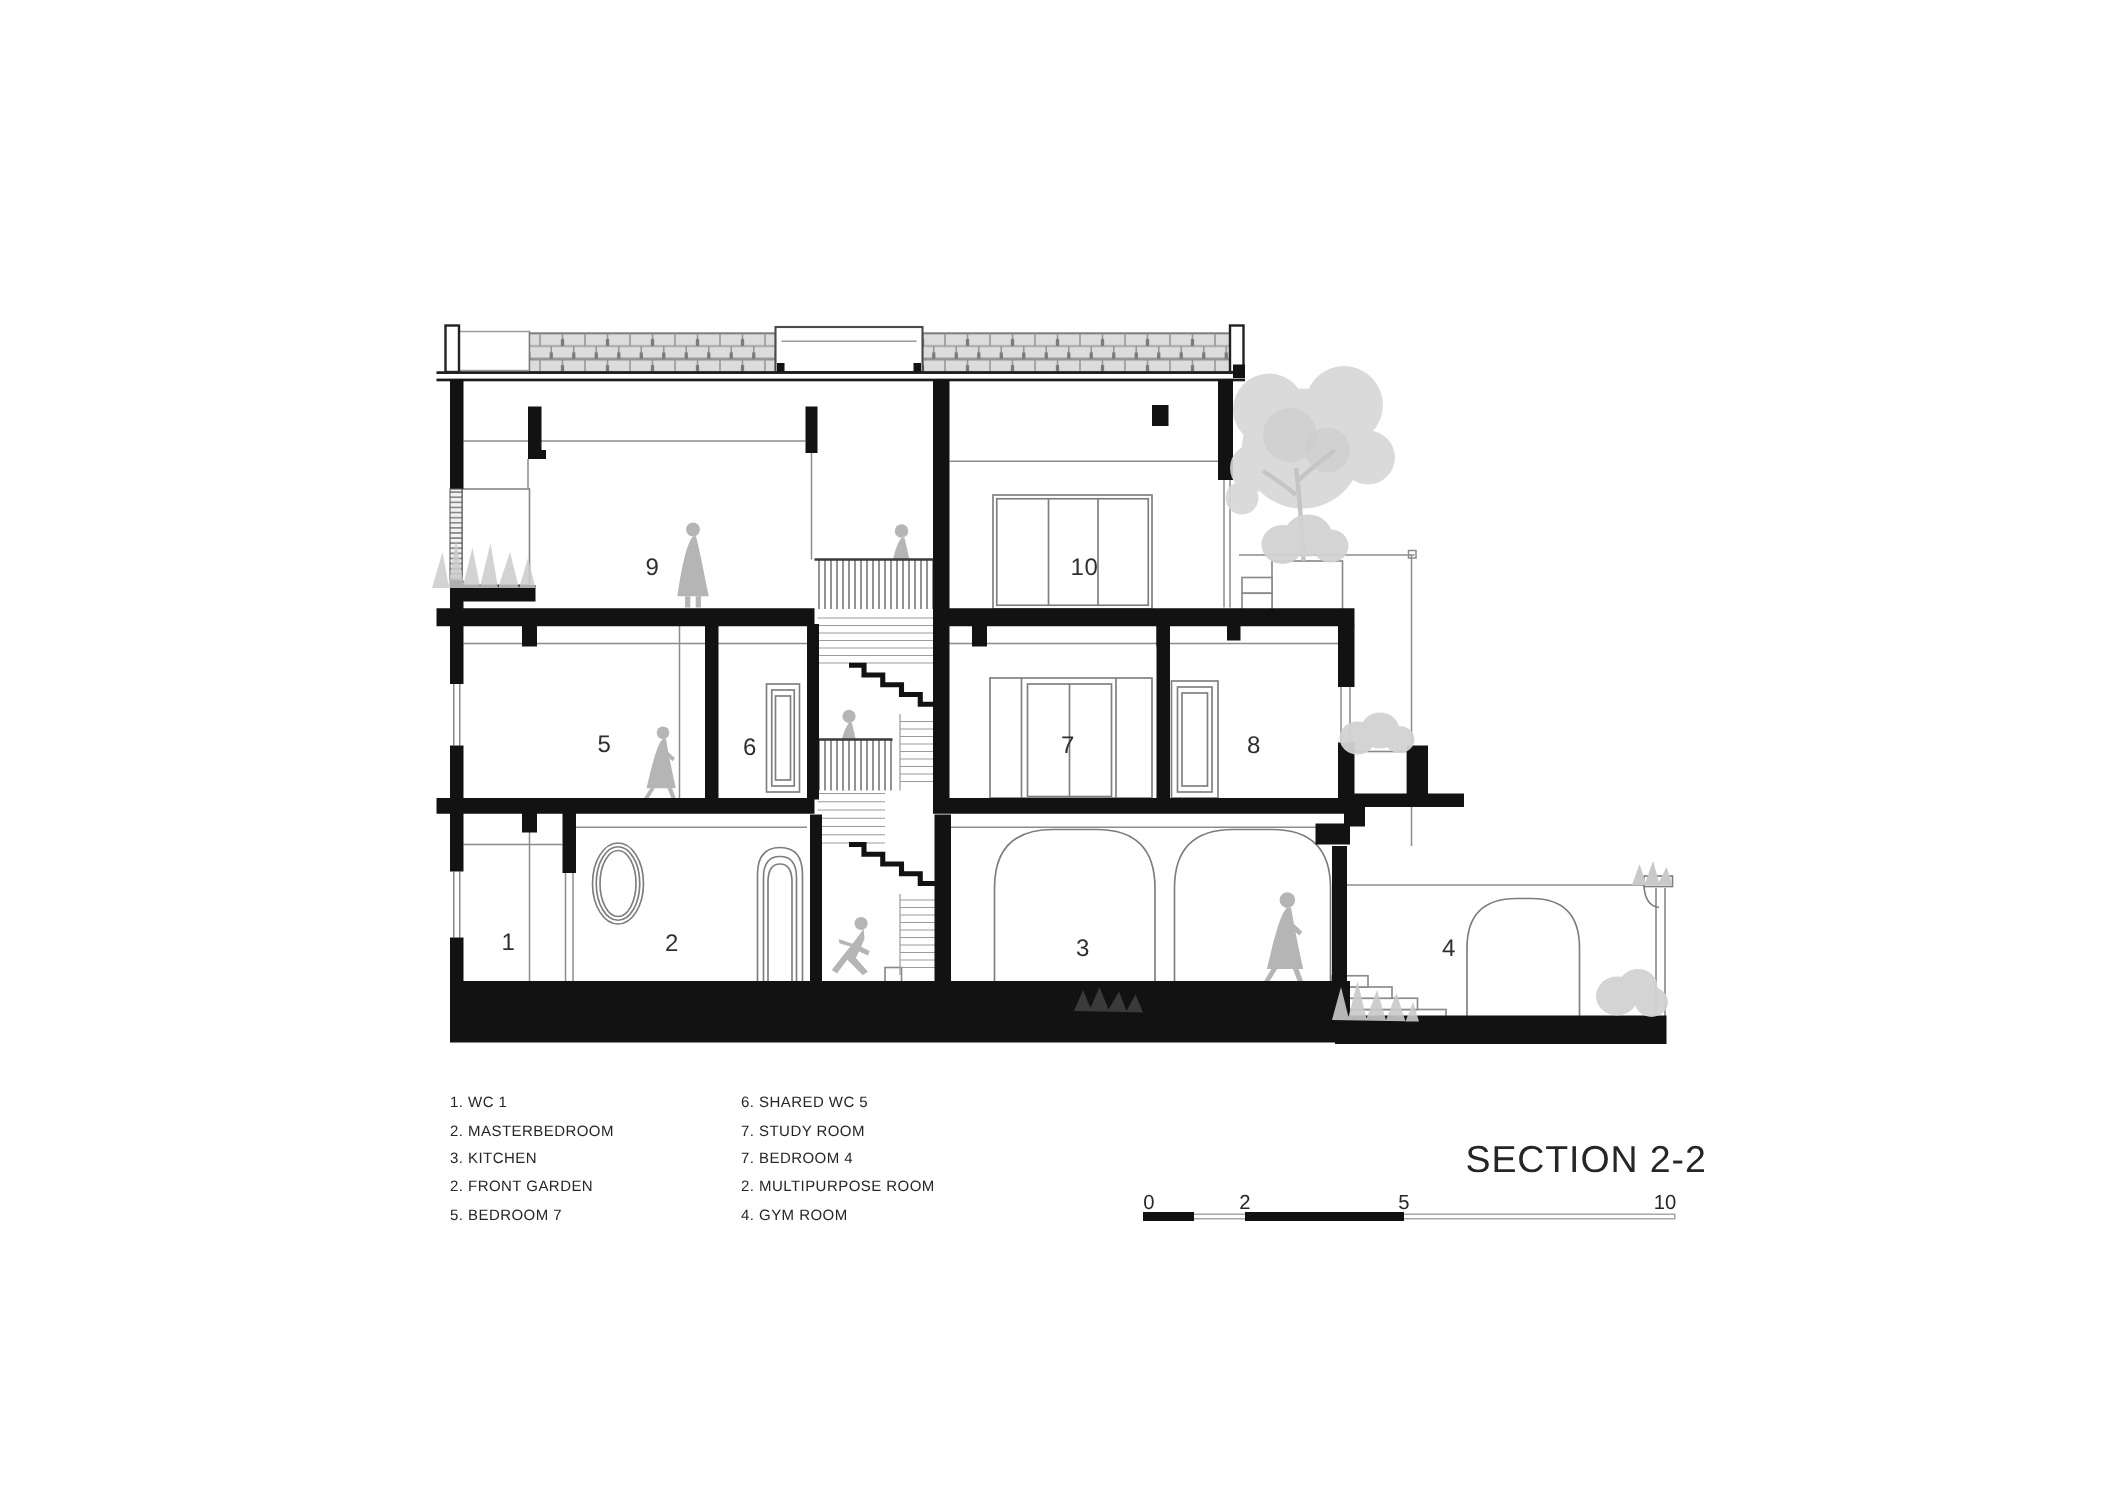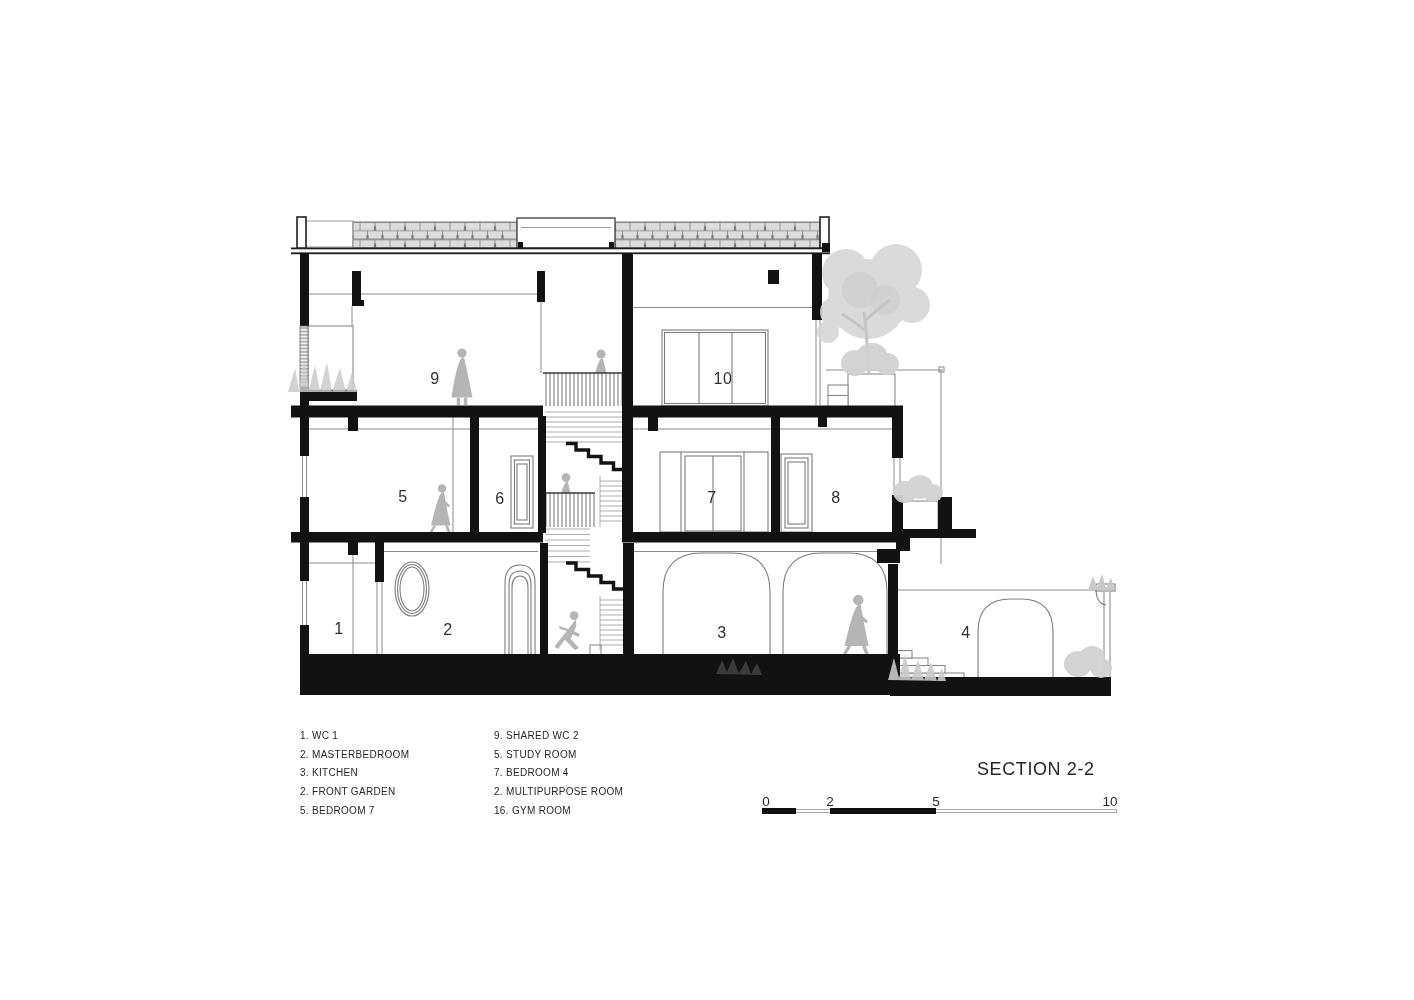--- a/index.html
+++ b/index.html
@@ -5,21 +5,21 @@
   html,body{margin:0;padding:0;background:#ffffff;}
   #stage{position:relative;width:1414px;height:1000px;background:#ffffff;overflow:hidden;
          font-family:"Liberation Sans", sans-serif;}
   #drawing{position:absolute;left:0;top:0;}
   .room-label{position:absolute;transform:translate(-50%,-50%);font-size:16px;color:#2f2f2f;
               letter-spacing:.5px;}
   .legend-col{position:absolute;top:727px;font-size:10px;line-height:18.7px;color:#262626;
               letter-spacing:.3px;white-space:nowrap;}
   #legend-col1{left:300px;}
   #legend-col2{left:494px;}
-  #sheet-title{position:absolute;left:977px;top:759px;font-size:18px;color:#262626;
+  #sheet-title{position:absolute;left:977px;top:759px;font-size:25px;color:#262626;
                letter-spacing:.6px;white-space:nowrap;}
   .scale-label{position:absolute;top:794px;transform:translateX(-50%);font-size:13.5px;color:#262626;}
   .bar-outline{position:absolute;left:762px;top:809px;width:355px;height:4px;border:1px solid #a8a8a8;
                box-sizing:border-box;background:#fff;}
   .bar-seg{position:absolute;top:808px;height:6px;background:#111;}
   #seg-a{left:762px;width:34px;}
   #seg-b{left:830px;width:106px;}
 </style>
 </head>
 <body>
@@ -304,25 +304,25 @@
 <span class="room-label" style="left:723px;top:379px">10</span>
 
 <div id="legend-col1" class="legend-col">
   <div>1. WC 1</div>
   <div>2. MASTERBEDROOM</div>
   <div>3. KITCHEN</div>
   <div>2. FRONT GARDEN</div>
   <div>5. BEDROOM 7</div>
 </div>
 <div id="legend-col2" class="legend-col">
-  <div>9. SHARED WC 2</div>
-  <div>5. STUDY ROOM</div>
+  <div>6. SHARED WC 5</div>
+  <div>7. STUDY ROOM</div>
   <div>7. BEDROOM 4</div>
   <div>2. MULTIPURPOSE ROOM</div>
-  <div>16. GYM ROOM</div>
+  <div>4. GYM ROOM</div>
 </div>
 
 <div id="sheet-title">SECTION 2-2</div>
 
 <div>
   <span class="scale-label" style="left:766px">0</span>
   <span class="scale-label" style="left:830px">2</span>
   <span class="scale-label" style="left:936px">5</span>
   <span class="scale-label" style="left:1110px">10</span>
   <div class="bar-outline"></div>

